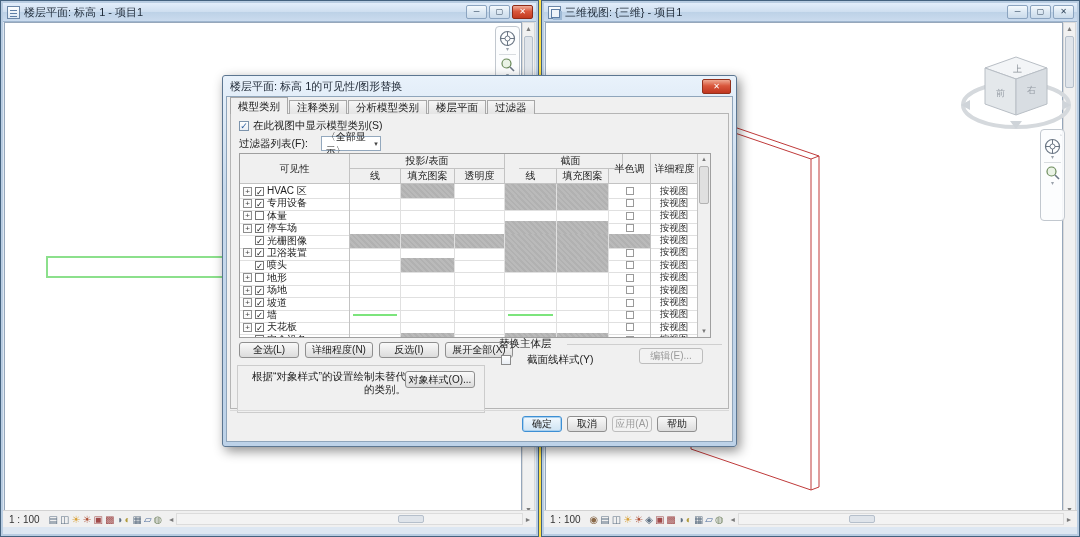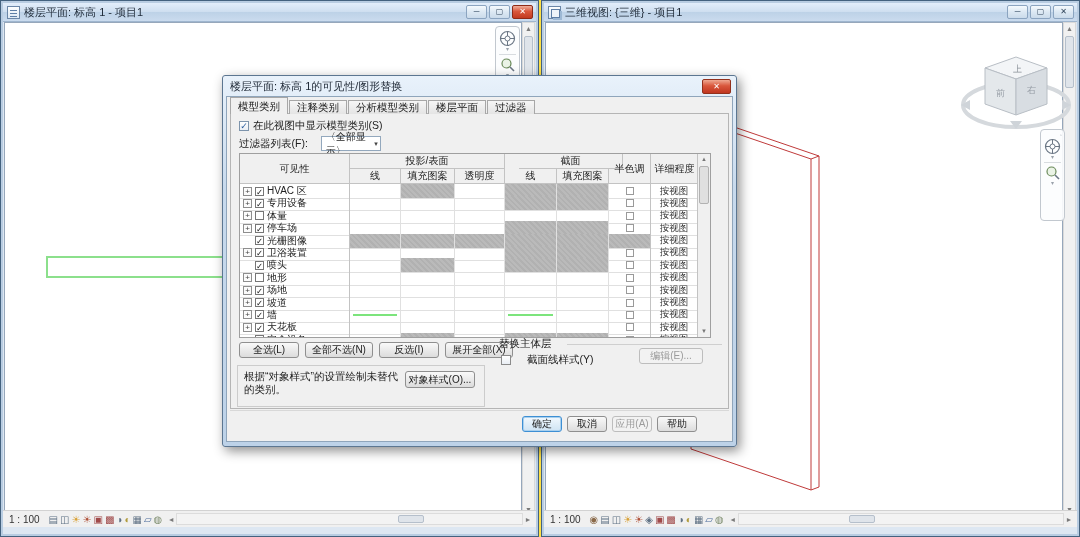--- a/index.html
+++ b/index.html
@@ -102,21 +102,21 @@
   .tsb .thumb{position:absolute;left:1px;right:1px;top:12px;height:38px;background:#e0e0e0;border:1px solid #b2b2b2;border-radius:2px;}
 
   .btn{position:absolute;height:16px;line-height:14px;text-align:center;font-size:10px;color:#222;
     background:linear-gradient(#f9f9f9,#ececec 45%,#dcdcdc);border:1px solid #8f8f8f;border-radius:3px;}
   .btn.focusd{border-color:#3d8fd4;box-shadow:0 0 0 1px #a9d0ee inset;background:linear-gradient(#f2f9ff,#e2eff9 45%,#cfe4f4);}
   .btn.disabled{color:#9b9b9b;background:#f2f2f2;border-color:#bdbdbd;}
 
   .hostgrp-label{position:absolute;left:272px;top:240px;font-size:10.5px;color:#222;}
   .hostgrp-line{position:absolute;left:340px;right:10px;top:247px;height:1px;background:#cfcfcf;}
   .cutline-row{position:absolute;left:274px;top:256px;display:flex;align-items:center;gap:16px;font-size:10.5px;}
-  .objbox{position:absolute;left:10px;top:268px;width:248px;height:42px;border:1px solid #cccccc;background:#f0f0f0;}
+  .objbox{position:absolute;left:10px;top:268px;width:248px;height:48px;border:1px solid #cccccc;background:#f0f0f0;text-align:right;}
   .objnote{position:absolute;left:6px;top:4px;width:162px;font-size:10.5px;line-height:13px;color:#222;}
   .dlg-footer-sep{position:absolute;left:3px;right:3px;top:313px;height:1px;background:#d8d8d8;}
 </style>
 </head>
 <body>
 
 <div id="stage">
 
   <div class="mdi left">
     <div class="titlebar">
@@ -487,21 +487,21 @@
             </div>
           </div>
         <div class="tsb">
           <span class="arr up">▲</span>
           <span class="thumb"></span>
           <span class="arr dn">▼</span>
         </div>
       </div>
 
       <div class="btn" style="left:12px;top:245px;width:60px;">全选(L)</div>
-      <div class="btn" style="left:78px;top:245px;width:68px;">全部不选(N)</div>
+      <div class="btn" style="left:78px;top:245px;width:68px;">详细程度(N)</div>
       <div class="btn" style="left:152px;top:245px;width:60px;">反选(I)</div>
       <div class="btn" style="left:218px;top:245px;width:68px;">展开全部(X)</div>
 
       <div class="hostgrp-label">替换主体层</div>
       <div class="hostgrp-line"></div>
       <div class="cutline-row">
         <span class="cb plain"></span>
         <span>截面线样式(Y)</span>
       </div>
       <div class="btn disabled" style="left:412px;top:251px;width:64px;">编辑(E)...</div>

